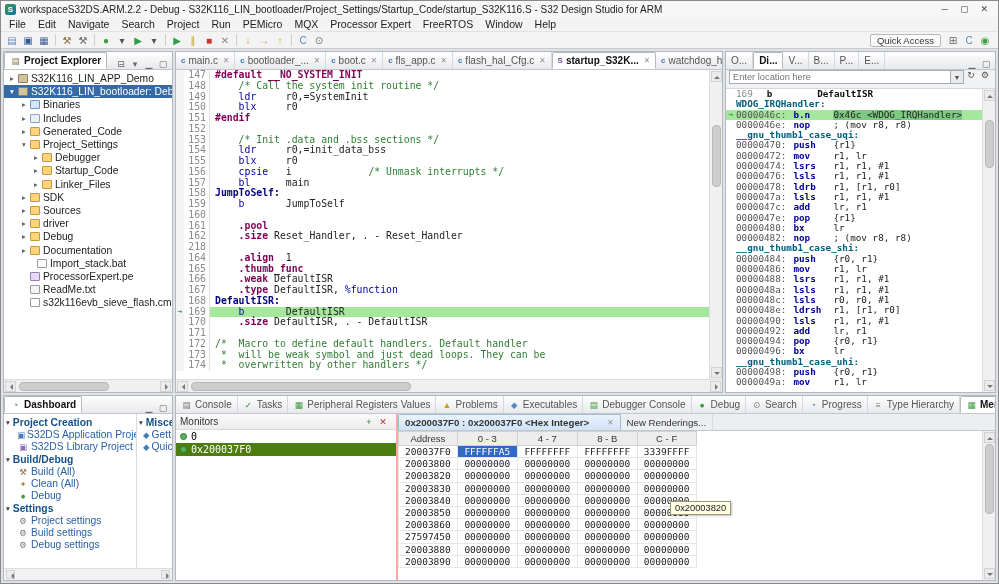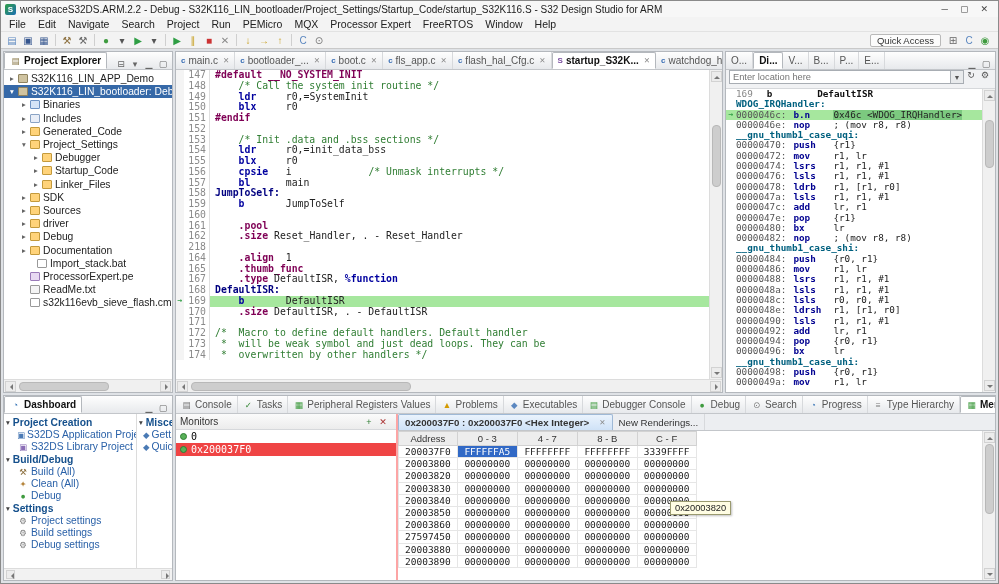--- a/index.html
+++ b/index.html
@@ -57,21 +57,21 @@
 
 .codewrap{flex:1;display:flex;overflow:hidden;min-height:0}
 .codearea{flex:1;overflow:hidden;font-family:"DejaVu Sans Mono","Liberation Mono",monospace;font-size:9.8px;line-height:10.75px;background:#fff}
 .cl{display:flex;white-space:pre;height:10.75px}
 .cl .mark{width:8px;flex:0 0 auto;background:#f4f4f4;color:#2f9e44;font-size:8px;text-align:center;font-weight:bold}
 .cl .ln{width:26px;flex:0 0 auto;text-align:right;color:#8a8a8a;background:#fff;border-right:1px solid #e0e0e0;padding-right:3px}
 .cl .cc{padding-left:5px;flex:1}
 .cl.hl .cc{background:#a6e79e}
 .sg-pp{color:#7f0055;font-weight:bold}
 .sg-cm{color:#2f7d32}
-.sg-kw{color:#00009f;font-weight:bold}
+.sg-kw{color:#00009f;font-weight:normal}
 .sg-dir{color:#7f0055;font-weight:bold}
 .sg-lbl{color:#000080;font-weight:bold}
 .sg-pl{color:#222}
 
 .vscroll{width:13px;flex:0 0 13px;background:#f0f0f0;border-left:1px solid #dcdcdc;display:flex;flex-direction:column;align-items:center}
 .hscroll{height:13px;flex:0 0 13px;background:#f0f0f0;border-top:1px solid #dcdcdc;display:flex;align-items:center}
 .vthumb{width:9px;background:#cdcdcd;border:1px solid #b8b8b8;border-radius:4px}
 .hthumb{height:9px;background:#cdcdcd;border:1px solid #b8b8b8;border-radius:4px;margin-left:2px}
 .sarrow{width:11px;height:11px;position:relative;flex:0 0 auto;background:#ececec;border:1px solid #d2d2d2;margin:1px}
 .sarrow::after{content:"";position:absolute;border:3px solid transparent}
@@ -103,25 +103,25 @@
 .ditem{display:flex;align-items:center;font-size:10.3px;color:#2a61a8;margin:1px 0 1px 11px;white-space:nowrap;cursor:pointer}
 .dic{width:12px;font-size:8.5px;margin-right:2px;text-align:center}
 .dash-bottom{flex:0 0 12px;border-top:1px solid #dcdcdc;background:#f2f2f2;display:flex;justify-content:space-between;align-items:center;padding:0 1px}
 .dash-bottom .sarrow{width:9px;height:9px}
 
 .membody{flex:1;display:flex;overflow:hidden;background:#fff;min-height:0}
 .monitors{flex:0 0 222px;border-right:2px solid #fca5a5;display:flex;flex-direction:column}
 .monhead{flex:0 0 16px;background:linear-gradient(#fbfbfb,#ececec);border-bottom:1px solid #d6d8db;font-size:10px;color:#333;display:flex;align-items:center;padding:0 4px}
 .monlist{flex:1;font-size:10px;font-family:"DejaVu Sans Mono","Liberation Mono",monospace}
 .mrow{height:13px;display:flex;align-items:center;padding-left:4px;gap:4px;cursor:default}
-.mrow.sel{background:#ef4444;color:#fff}
+.mrow.sel{background:#4d7c0f;color:#fff}
 .mdot{width:7px;height:7px;border-radius:50%;background:#58b058;border:1px solid #2e7d32;flex:0 0 auto}
 .renderings{flex:1;display:flex;flex-direction:column;min-width:0}
 .rtabs{flex:0 0 17px;background:#eceef1;border-bottom:1px solid #c3c6ca;display:flex;align-items:flex-end;font-size:9.7px;color:#333;white-space:nowrap;overflow:hidden}
-.rtab{padding:2px 6px;border-right:1px solid #d7d9dc;display:flex;gap:8px;align-items:center;cursor:default;height:16px}
+.rtab{padding:2px 6px;border-right:1px solid #d7d9dc;display:flex;gap:16px;align-items:center;cursor:default;height:16px}
 .rtab.act{background:linear-gradient(#eaf3fd,#cfe2f7);border:1px solid #9fb9d6;border-bottom:0;border-radius:2px 2px 0 0;font-weight:bold}
 .memrow{flex:1;display:flex;min-height:0}
 .memtablewrap{flex:1;overflow:hidden}
 table.mem{border-collapse:collapse;font-family:"DejaVu Sans Mono","Liberation Mono",monospace;font-size:9.5px}
 table.mem th{background:#ededed;border:1px solid #d2d2d2;font-weight:normal;color:#333;height:14px;font-family:"Liberation Sans",sans-serif;font-size:9.5px;padding:0 6px}
 table.mem td{border:1px solid #e6e6e6;height:12.2px;text-align:center;color:#222;padding:0 6px}
 table.mem td.sel{background:#3169c6;color:#fff}
 .tooltip{position:absolute;left:494px;top:105px;background:#fffde3;border:1px solid #9a9a70;font-size:9.3px;padding:1px 4px;color:#222;z-index:5;box-shadow:1px 1px 2px rgba(0,0,0,.25)}
 </style>
 </head>
@@ -355,20 +355,21 @@
             <div class="cl"><span class="mark"></span><span class="ln">156</span><span class="cc"><span class="sg-pl">    </span><span class="sg-kw">cpsie</span><span class="sg-pl">   i</span><span class="sg-pl">             </span><span class="sg-cm">/* Unmask interrupts */</span></span></div>
             <div class="cl"><span class="mark"></span><span class="ln">157</span><span class="cc"><span class="sg-pl">    </span><span class="sg-kw">bl</span><span class="sg-pl">      main</span></span></div>
             <div class="cl"><span class="mark"></span><span class="ln">158</span><span class="cc"><span class="sg-lbl">JumpToSelf:</span></span></div>
             <div class="cl"><span class="mark"></span><span class="ln">159</span><span class="cc"><span class="sg-pl">    </span><span class="sg-kw">b</span><span class="sg-pl">       JumpToSelf</span></span></div>
             <div class="cl"><span class="mark"></span><span class="ln">160</span><span class="cc"></span></div>
             <div class="cl"><span class="mark"></span><span class="ln">161</span><span class="cc"><span class="sg-pl">    </span><span class="sg-dir">.pool</span></span></div>
             <div class="cl"><span class="mark"></span><span class="ln">162</span><span class="cc"><span class="sg-pl">    </span><span class="sg-dir">.size</span><span class="sg-pl"> Reset_Handler, . - Reset_Handler</span></span></div>
             <div class="cl"><span class="mark"></span><span class="ln">218</span><span class="cc"></span></div>
             <div class="cl"><span class="mark"></span><span class="ln">164</span><span class="cc"><span class="sg-pl">    </span><span class="sg-dir">.align</span><span class="sg-pl">  1</span></span></div>
             <div class="cl"><span class="mark"></span><span class="ln">165</span><span class="cc"><span class="sg-pl">    </span><span class="sg-dir">.thumb_func</span></span></div>
+            <div class="cl"><span class="mark"></span><span class="ln">166</span><span class="cc"><span class="sg-pl">    </span><span class="sg-dir">.weak</span><span class="sg-pl"> DefaultISR</span></span></div>
             <div class="cl"><span class="mark"></span><span class="ln">167</span><span class="cc"><span class="sg-pl">    </span><span class="sg-dir">.type</span><span class="sg-pl"> DefaultISR, </span><span class="sg-kw">%function</span></span></div>
             <div class="cl"><span class="mark"></span><span class="ln">168</span><span class="cc"><span class="sg-lbl">DefaultISR:</span></span></div>
             <div class="cl hl"><span class="mark">→</span><span class="ln">169</span><span class="cc"><span class="sg-pl">    </span><span class="sg-kw">b</span><span class="sg-pl">       DefaultISR</span></span></div>
             <div class="cl"><span class="mark"></span><span class="ln">170</span><span class="cc"><span class="sg-pl">    </span><span class="sg-dir">.size</span><span class="sg-pl"> DefaultISR, . - DefaultISR</span></span></div>
             <div class="cl"><span class="mark"></span><span class="ln">171</span><span class="cc"></span></div>
             <div class="cl"><span class="mark"></span><span class="ln">172</span><span class="cc"><span class="sg-cm">/*  Macro to define default handlers. Default handler</span></span></div>
             <div class="cl"><span class="mark"></span><span class="ln">173</span><span class="cc"><span class="sg-cm"> *  will be weak symbol and just dead loops. They can be</span></span></div>
             <div class="cl"><span class="mark"></span><span class="ln">174</span><span class="cc"><span class="sg-cm"> *  overwritten by other handlers */</span></span></div>
           </div>
         <div class="vscroll">

